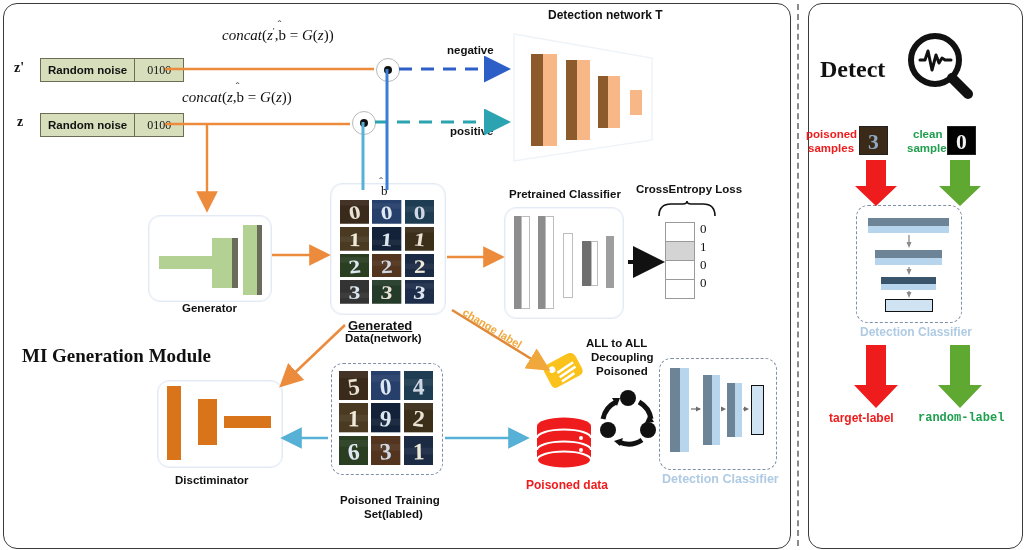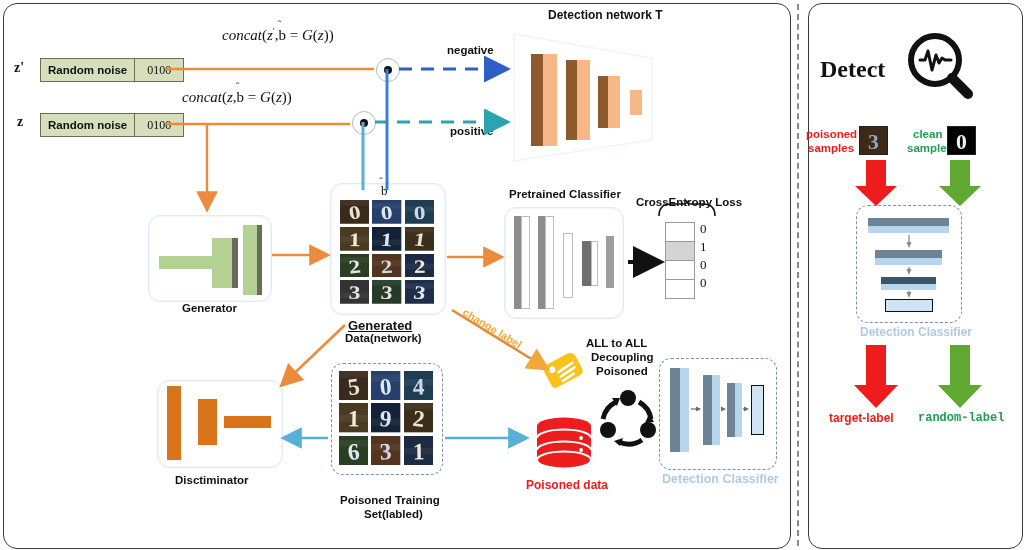--- a/index.html
+++ b/index.html
@@ -215,39 +215,40 @@
     <div class="bar" style="left:9px;top:8px;width:7px;height:93px;background:#8d8d8d;"></div>
     <div class="bar" style="left:16px;top:8px;width:9px;height:93px;background:#fff;border:1px solid #bdbdbd;box-sizing:border-box;"></div>
     <div class="bar" style="left:33px;top:8px;width:7px;height:93px;background:#8d8d8d;"></div>
     <div class="bar" style="left:40px;top:8px;width:9px;height:93px;background:#fff;border:1px solid #bdbdbd;box-sizing:border-box;"></div>
     <div class="bar" style="left:58px;top:25px;width:10px;height:65px;background:#fff;border:1px solid #bdbdbd;box-sizing:border-box;"></div>
     <div class="bar" style="left:77px;top:33px;width:9px;height:45px;background:#6f6f6f;"></div>
     <div class="bar" style="left:86px;top:33px;width:7px;height:45px;background:#fff;border:1px solid #bdbdbd;box-sizing:border-box;"></div>
     <div class="bar" style="left:101px;top:28px;width:8px;height:52px;background:#9e9e9e;"></div>
   </div>
 
-  <div class="lbl sans" style="left:636px;top:196px;font-size:11.5px;">CrossEntropy Loss</div>
+  <div class="lbl sans" style="left:636px;top:183px;font-size:11.5px;">CrossEntropy Loss</div>
   <svg width="60" height="18" style="position:absolute;left:657px;top:200px;">
     <path d="M2,16 Q2,4 14,4 L26,4 Q30,4 30,1 Q30,4 34,4 L46,4 Q58,4 58,16" fill="none" stroke="#111" stroke-width="1.6"></path>
   </svg>
   <div class="ce-vec" id="ce-vec" style="left:665px;top:222px;width:28px;">
       <div class="ce-cell"></div>
       <div class="ce-cell" style="background: rgb(212, 212, 212);"></div>
       <div class="ce-cell"></div>
       <div class="ce-cell"></div>
     </div>
   <div id="ce-nums">
       <div class="ce-num" style="left: 700px; top: 221px;">0</div>
       <div class="ce-num" style="left: 700px; top: 239px;">1</div>
       <div class="ce-num" style="left: 700px; top: 257px;">0</div>
       <div class="ce-num" style="left: 700px; top: 275px;">0</div>
     </div>
 
   <div class="rot-change" style="left:467px;top:306px;">change label</div>
 
+  <div class="lbl serif" style="left:22px;top:345px;font-size:19px;">MI Generation Module</div>
 
   <div class="softcard" style="left:157px;top:380px;width:124px;height:86px;">
     <div class="bar" style="left:9px;top:5px;width:14px;height:74px;background:#D9741B;"></div>
     <div class="bar" style="left:40px;top:18px;width:19px;height:46px;background:#D9741B;"></div>
     <div class="bar" style="left:66px;top:35px;width:47px;height:12px;background:#D9741B;"></div>
   </div>
   <div class="lbl sans" style="left:175px;top:474px;font-size:11.5px;">Disctiminator</div>
 
   <div class="dashcard" style="left:331px;top:363px;width:110px;height:110px;"></div>
   <div class="grid" id="poison-grid" style="left:339px;top:371px;width:94px;height:94px;grid-template-columns:repeat(3,1fr);grid-template-rows:repeat(3,1fr);">

